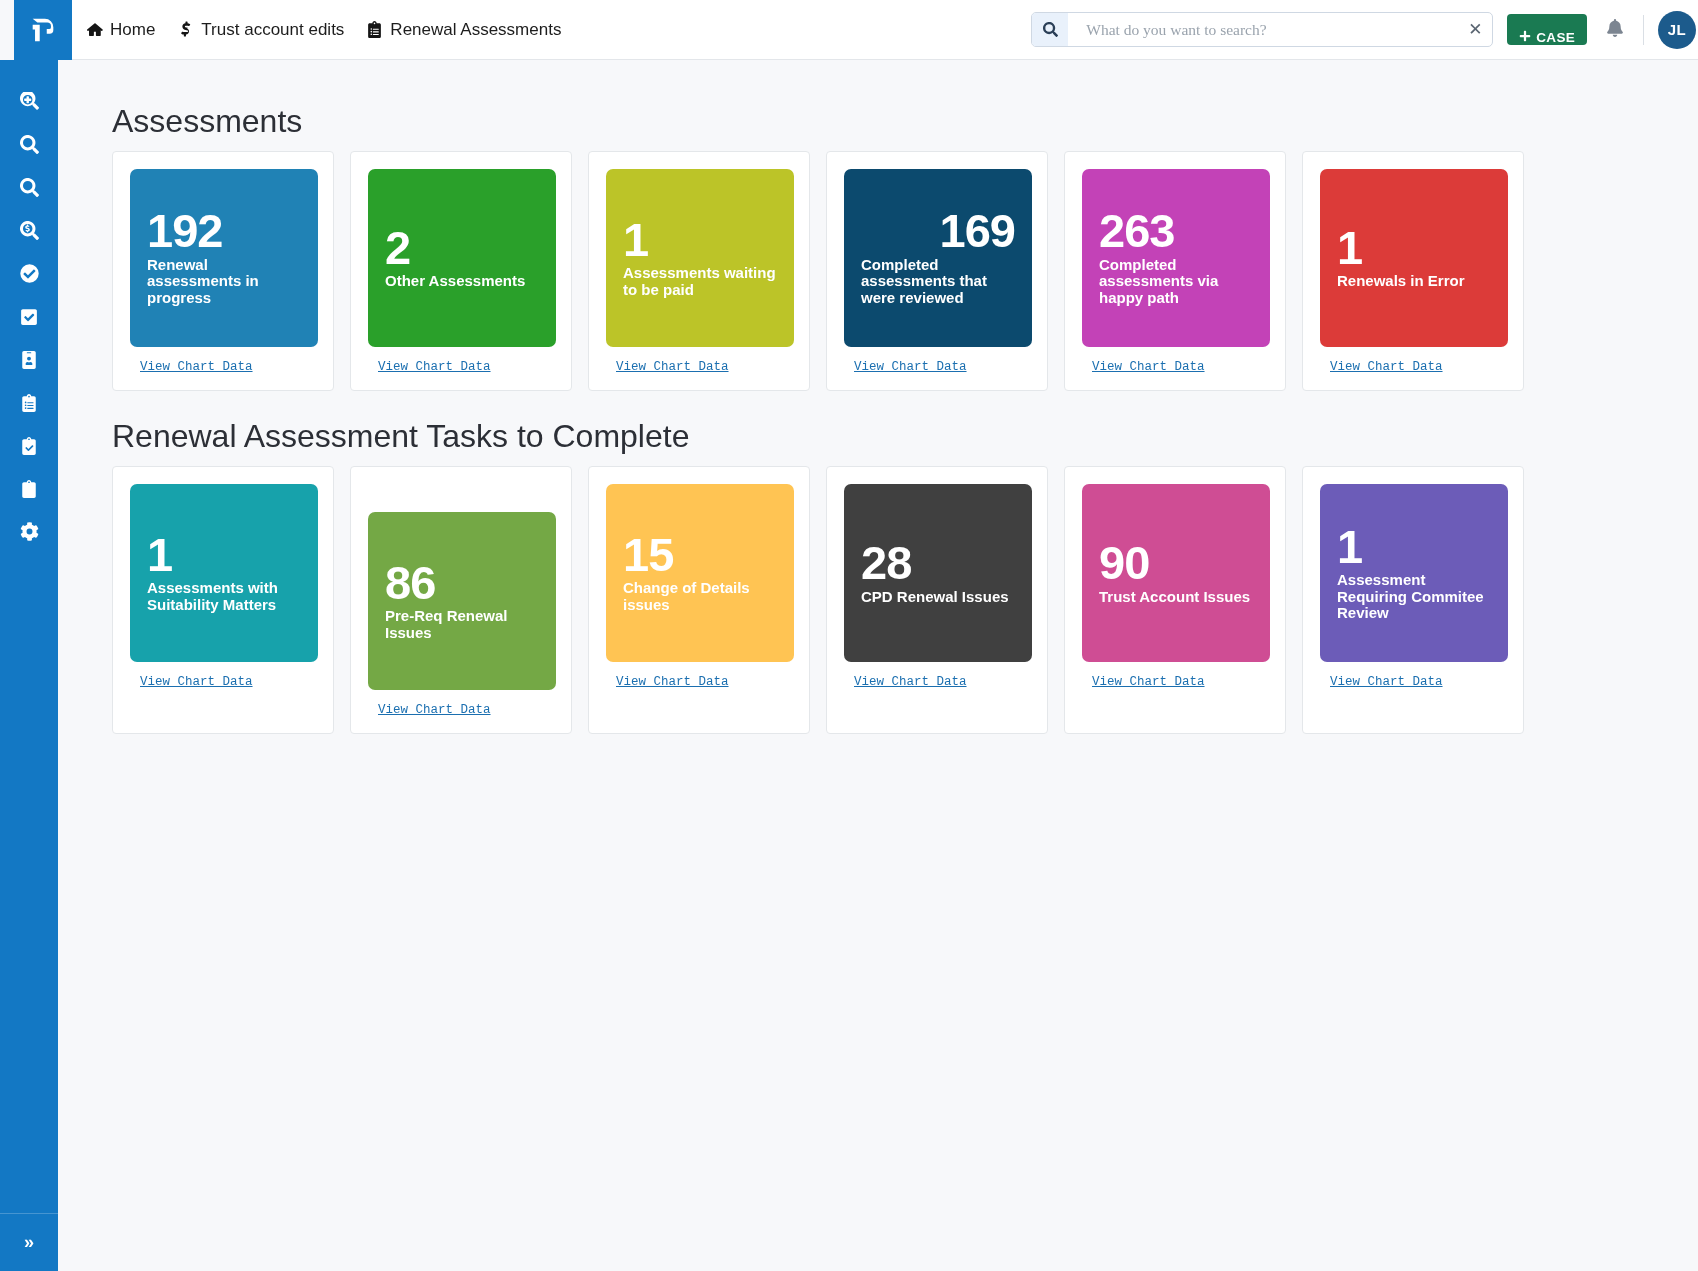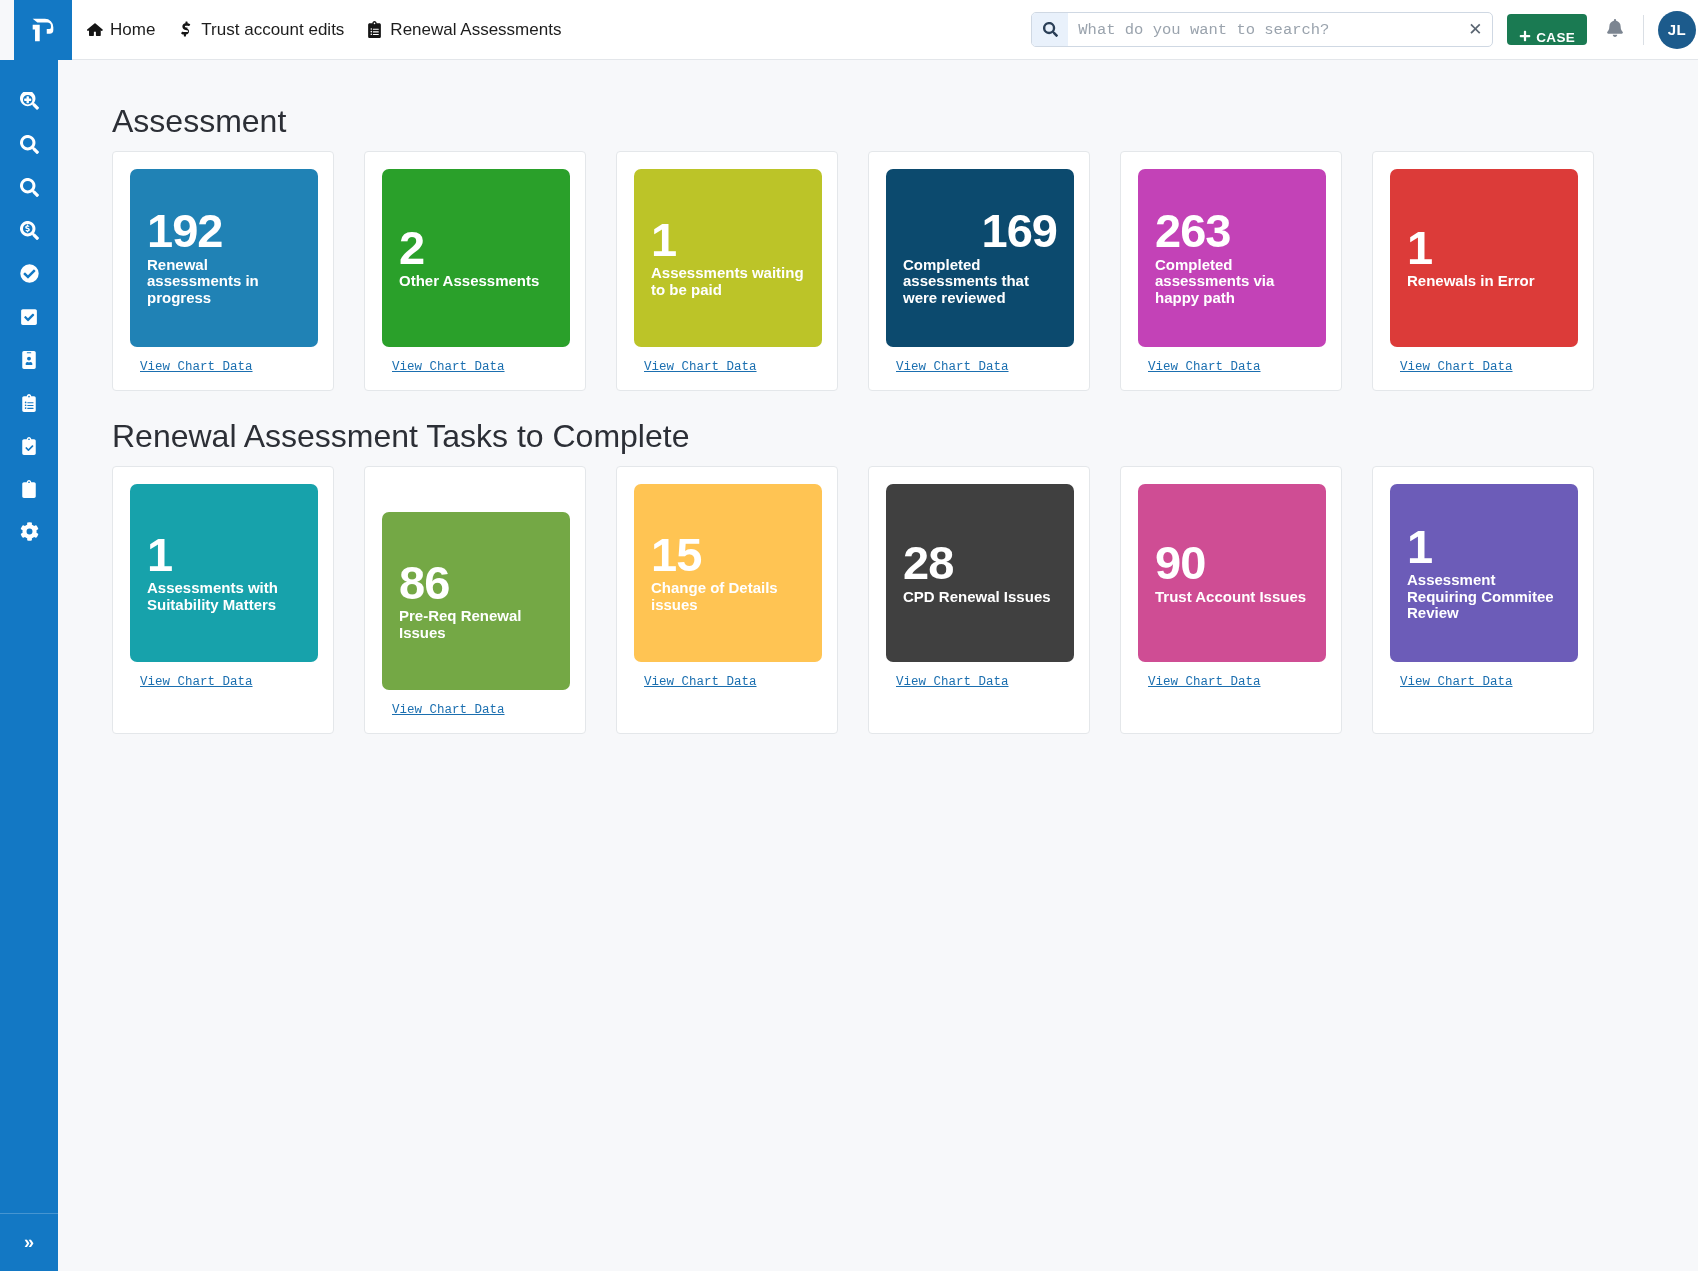--- a/index.html
+++ b/index.html
@@ -85,23 +85,23 @@
     align-items: center;
     justify-content: center;
     color: #2b3f57;
     flex: 0 0 36px;
   }
   .search-input {
     flex: 1;
     border: none;
     outline: none;
     font-size: 15.5px;
-    font-family: Liberation Mono, monospace;
+    font-family: Liberation Serif, serif;
     color: #4b5563;
-    padding: 0 10px;
+    padding: 0 18px;
     background: transparent;
   }
   .search-input::placeholder { color: #9aa3ad; }
   .search-clear {
     width: 34px;
     height: 33px;
     display: flex;
     align-items: center;
     justify-content: center;
     color: #5b6672;
@@ -210,21 +210,21 @@
     font-weight: 400;
     color: #2c2f36;
     padding-top: 44px;
     padding-bottom: 12px;
     line-height: 1.1;
   }
   .section-title.second { padding-top: 28px; }
 
   .cards-row {
     display: flex;
-    gap: 30px;
+    gap: 16px;
   }
   .card {
     width: 222px;
     background: #ffffff;
     border: 1px solid #e4e7ea;
     border-radius: 4px;
     padding: 17px 17px 0 17px;
     display: flex;
     flex-direction: column;
   }
@@ -433,21 +433,21 @@
   </div>
 
   <div class="side-bottom">
     <span>»</span>
   </div>
 </aside>
 
 <main class="main">
 
   <section class="section">
-    <h1 class="section-title">Assessment</h1>
+    <h1 class="section-title">Assessments</h1>
     <div class="cards-row">
 
       <div class="card">
         <div class="tile" id="s0c0" style="background: rgb(32, 130, 181);">
           <div class="tile-num">192</div>
           <div class="tile-label">Renewal assessments in progress</div>
         </div>
         <a class="card-link">View Chart Data</a>
       </div>
 

